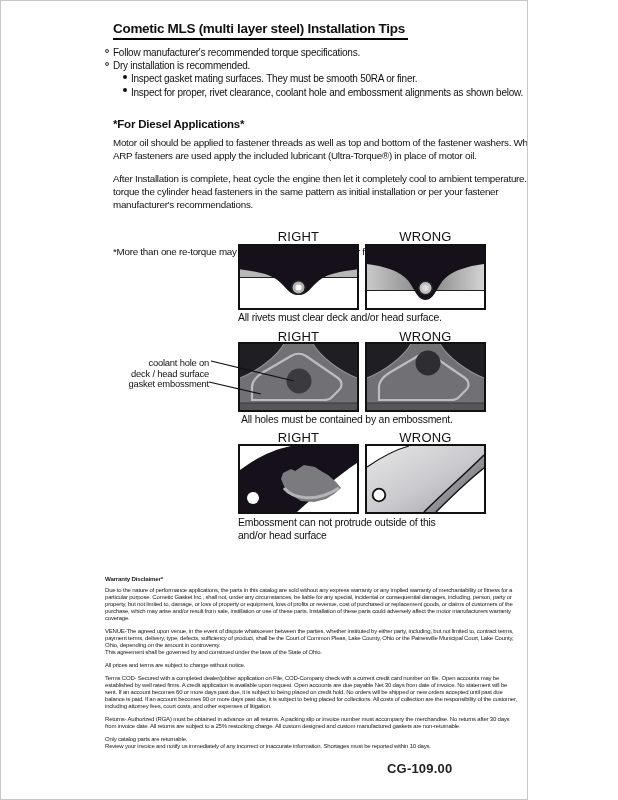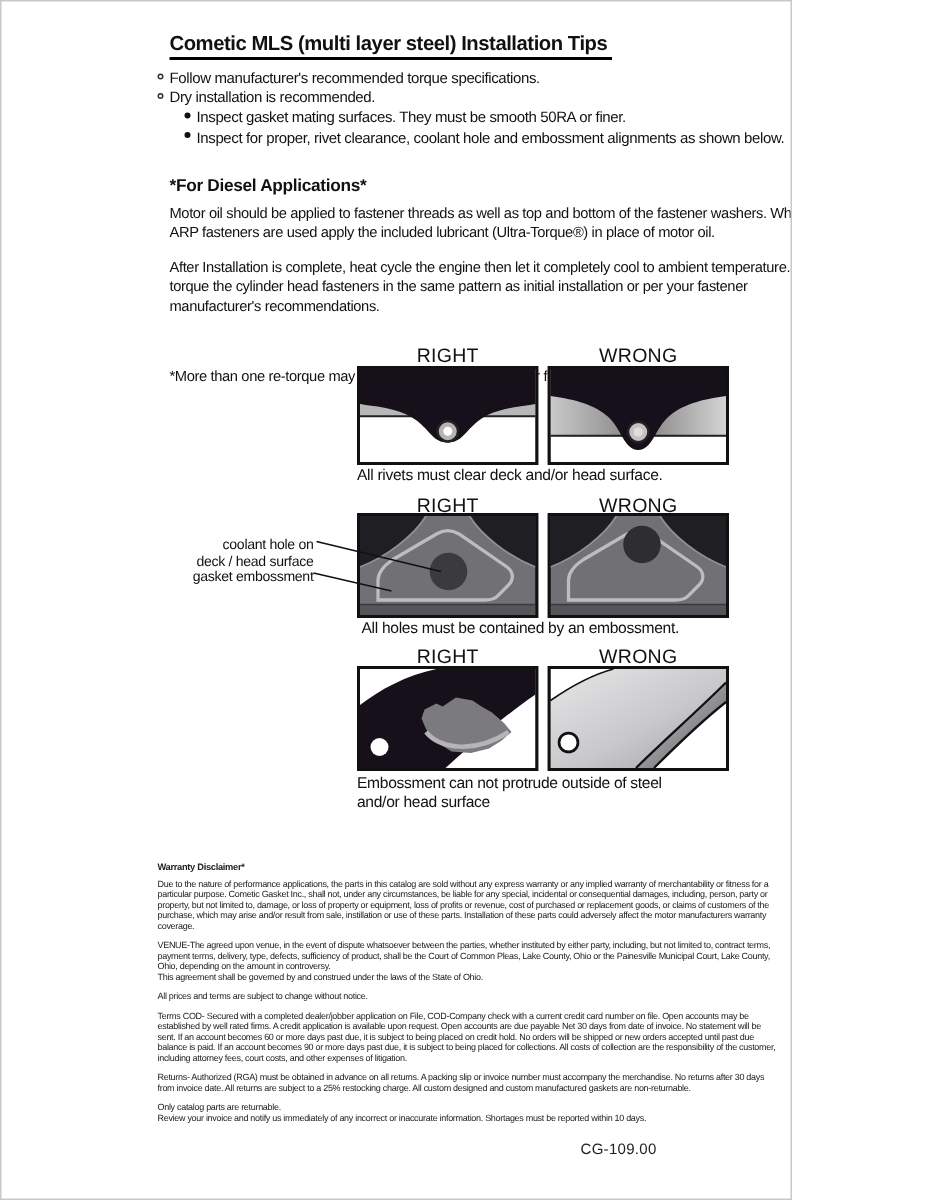--- a/index.html
+++ b/index.html
@@ -40,21 +40,21 @@
   .panel { width: 121px; }
   .caption { font-size: 10.4px; letter-spacing: -0.2px; line-height: 12.5px; white-space: nowrap; }
 
   .lbl { font-size: 9.4px; letter-spacing: -0.2px; line-height: 11px; text-align: right; width: 118px; }
 
   .disc { left: 104px; top: 574px; width: 414px; font-size: 6px; letter-spacing: -0.2px; line-height: 7px; color:#222; }
   .disc .hd { font-weight: bold; margin-bottom: 5px; font-size: 6.2px; }
   .disc p { margin: 0 0 6px 0; }
   .disc p.tight { margin-bottom: 0; }
 
-  .page-code { left: 386px; top: 760px; font-size: 10px; letter-spacing: 0.2px; color:#222; }
+  .page-code { left: 386px; top: 760px; font-size: 13px; letter-spacing: 0.2px; color:#222;font-weight:bold; }
 
   svg { display: block; }
 </style>
 </head>
 <body>
 
 <div id="page">
 
   <div class="abs doc-title">Cometic MLS (multi layer steel) Installation Tips</div>
 
@@ -186,21 +186,21 @@
     <path d="M44,2 L119,2 L119,11 C100,30 76,51 59,68 L2,68 L2,23 C15,14 29,6 44,2 Z" fill="url(#g3)"></path>
     <path d="M2,23 C15,14 29,6 44,2" stroke="#111" stroke-width="1.2" fill="none"></path>
     <path d="M119,11 C100,30 76,51 59,68 L71,68 C89,50 105,35 119,24 Z" fill="url(#g4)"></path>
     <path d="M119,11 C100,30 76,51 59,68" stroke="#111" stroke-width="1.5" fill="none"></path>
     <path d="M119,24 C105,35 89,50 71,68" stroke="#111" stroke-width="1.5" fill="none"></path>
     <circle cx="14" cy="51" r="6.3" fill="#ffffff" stroke="#111" stroke-width="1.8"></circle>
     <rect x="1" y="1" width="119" height="68" fill="none" stroke="#111" stroke-width="2"></rect>
   </svg>
 
   <div class="abs caption" style="left:237px; top:516px;">
-    <div>Embossment can not protrude outside of steel</div>
+    <div>Embossment can not protrude outside of this</div>
     <div>and/or head surface</div>
   </div>
 
   <div class="abs disc">
     <div class="hd">Warranty Disclaimer*</div>
     <p>Due to the nature of performance applications, the parts in this catalog are sold without any express warranty or any implied warranty of merchantability or fitness for a particular purpose.  Cometic Gasket Inc., shall not, under any circumstances, be liable for any special, incidental or consequential damages, including, person, party or property, but not limited to, damage, or loss of property or equipment, loss of profits or revenue, cost of purchased or replacement goods, or claims of customers of the purchase, which may arise and/or result from sale, instillation or use of these parts.  Installation of these parts could adversely affect the motor manufacturers warranty coverage.</p>
     <p class="tight">VENUE-The agreed upon venue, in the event of dispute whatsoever between the parties, whether instituted by either party, including, but not limited to, contract terms, payment terms, delivery, type, defects, sufficiency of product, shall be the Court of Common Pleas, Lake County, Ohio or the Painesville Municipal Court, Lake County, Ohio, depending on the amount in controversy.</p>
     <p>This agreement shall be governed by and construed under the laws of the State of Ohio.</p>
     <p>All prices and terms are subject to change without notice.</p>
     <p>Terms COD- Secured with a completed dealer/jobber application on File, COD-Company check with a current credit card number on file.  Open accounts may be established by well rated firms.  A credit application is available upon request.  Open accounts are due payable Net 30 days from date of invoice.  No statement will be sent.  If an account becomes 60 or more days past due, it is subject to being placed on credit hold.  No orders will be shipped or new orders accepted until past due balance is paid.  If an account becomes 90 or more days past due, it is subject to being placed for collections.  All costs of collection are the responsibility of the customer, including attorney fees, court costs, and other expenses of litigation.</p>

